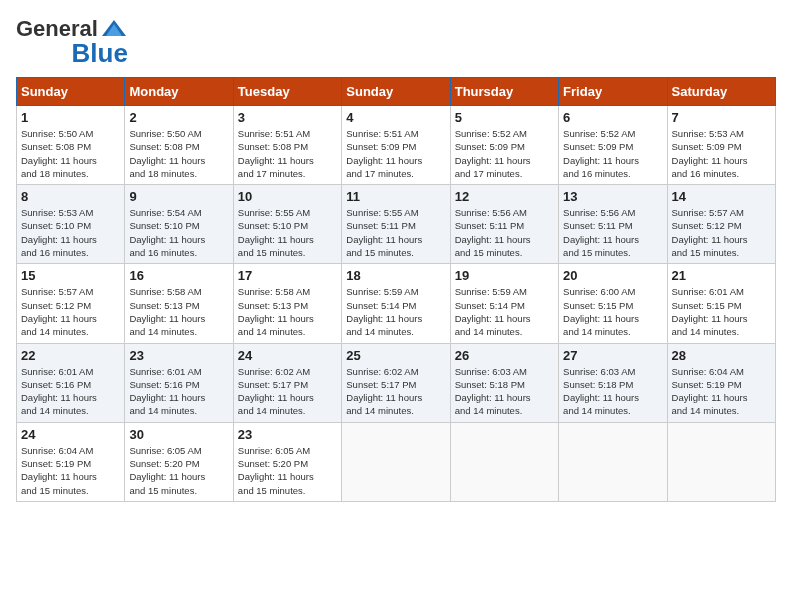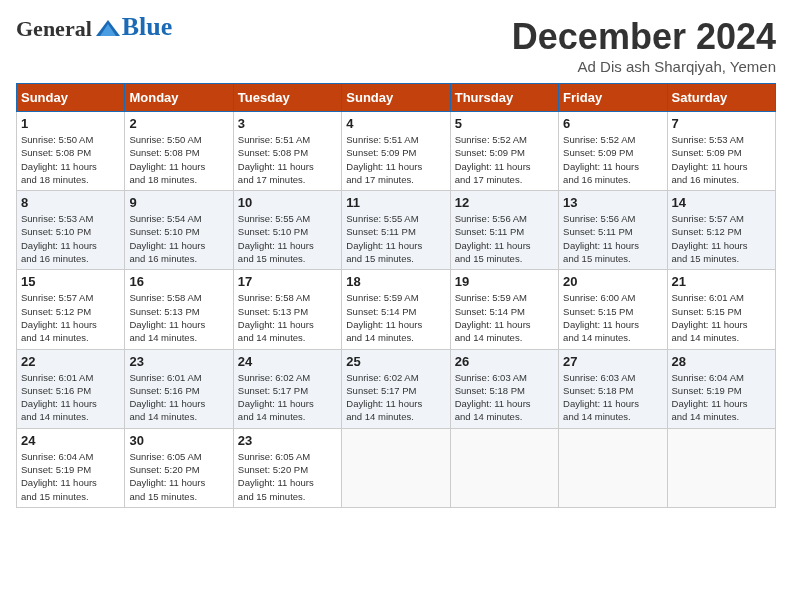--- a/index.html
+++ b/index.html
@@ -11,23 +11,22 @@
       padding: 16px;
     }
     .header-area {
       display: flex;
       justify-content: space-between;
       align-items: flex-start;
       margin-bottom: 8px;
     }
     .logo {
       display: flex;
-      flex-direction: row;
-      align-items: center;
-      font-family: Liberation Serif, serif;
+      flex-direction: column;
+      align-items: flex-end;
     }
     .logo-text {
       display: flex;
       align-items: center;
       font-size: 22px;
       font-weight: bold;
       color: #333;
     }
     .logo-general { color: #333; font-weight: bold; }
     .logo-icon {
@@ -93,24 +92,20 @@
 <div class="header-area">
   <div class="logo">
     <div class="logo-text">
       <span class="logo-general">General</span>
       <svg class="logo-icon" viewBox="0 0 28 22" xmlns="http://www.w3.org/2000/svg">
         <polygon points="14,2 26,18 2,18" fill="#1a6ab5"></polygon>
         <polygon points="14,6 22,18 6,18" fill="#4a9de0"></polygon>
       </svg>
     </div>
     <span style="color:#1a6ab5; font-size:26px; font-weight:bold; margin-top:-4px;">Blue</span>
-  </div>
-  <div class="title-area">
-    <div class="month-title">December 2024</div>
-    <div class="location-title">Ad Dis ash Sharqiyah, Yemen</div>
   </div>
 </div>
 
 <table>
   <thead>
     <tr>
       <th>Sunday</th>
       <th>Monday</th>
       <th>Tuesday</th>
       <th>Sunday</th>

